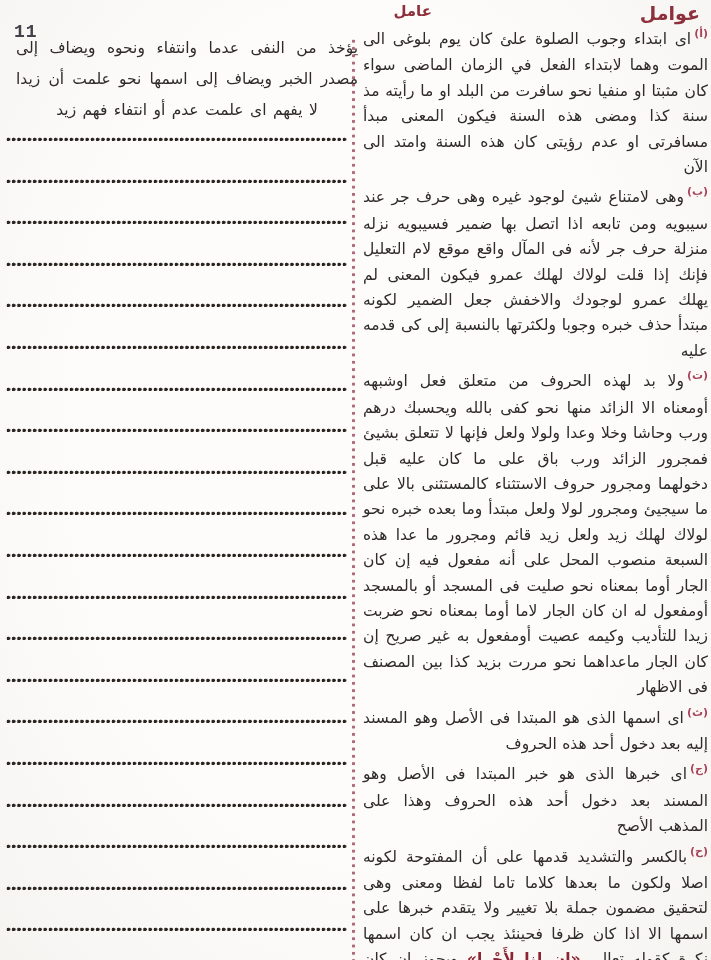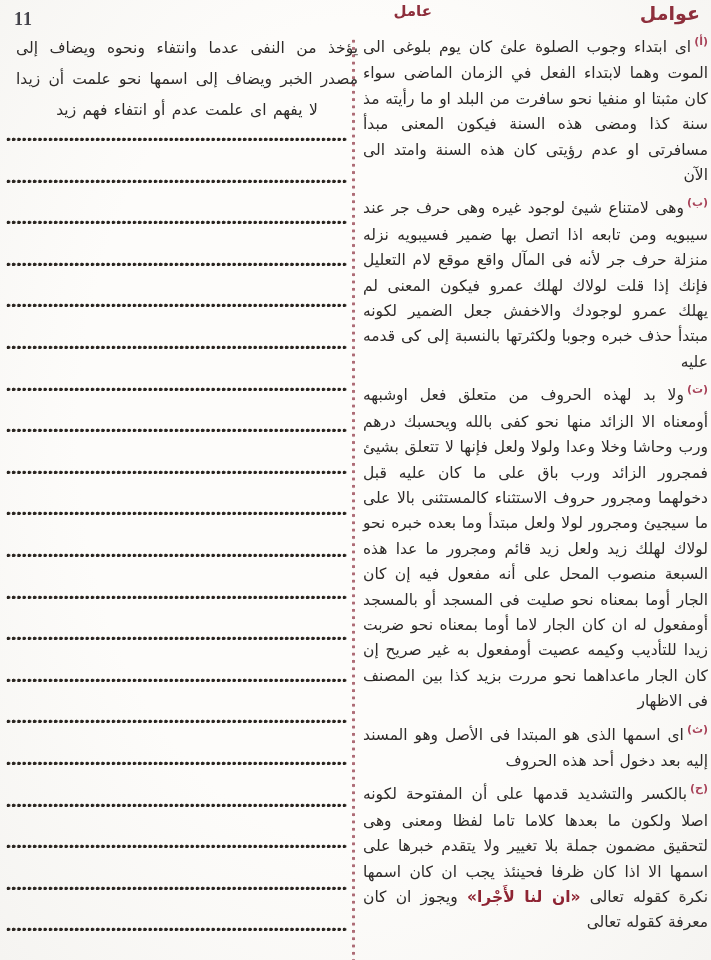--- a/index.html
+++ b/index.html
@@ -3,22 +3,22 @@
 <meta charset="utf-8">
 <style>
   html,body{margin:0;padding:0;}
   body{
     width:711px;height:960px;position:relative;overflow:hidden;
     background:radial-gradient(ellipse at 50% 45%, #fdfcfa 55%, #f5f4f1 100%);
     font-family:"DejaVu Sans", sans-serif;
   }
   
   .page-number{
-    position:absolute;left:14px;top:9px;
-    font-family:Liberation Serif, serif;font-weight:bold;
+    position:absolute;left:14px;top:22px;
+    font-family:Liberation Mono, monospace;font-weight:bold;
     font-size:18px;color:#43424a;letter-spacing:1px;
   }
   .header-center{
     position:absolute;left:356px;top:2px;width:76px;
     color:#8e2f3c;font-weight:bold;font-size:15px;direction:rtl;
   }
   .header-right{
     position:absolute;right:11px;top:2px;
     color:#8e2f3c;font-weight:bold;font-size:19px;direction:rtl;
   }
@@ -36,21 +36,21 @@
   }
   .dotted{position:absolute;left:6px;top:137px;width:341px;}
   .dotline{
     height:5px;margin-bottom:36.6px;
     background-image:radial-gradient(circle at 2.4px 2.4px, #29241f 1.6px, rgba(0,0,0,0) 2.05px);
     background-size:5.25px 5px;background-repeat:repeat-x;
   }
   
   .right-col{position:absolute;left:363px;top:27px;width:345px;direction:rtl;color:#2e2b29;}
   .section{
-    margin:8px 0 5px 0;font-size:15.5px;line-height:25.4px;
+    margin:0 0 5px 0;font-size:15.5px;line-height:25.4px;
     text-align:justify;word-spacing:0.5px;
   }
   .marker{
     color:#a8445a;font-size:11px;font-weight:bold;
     position:relative;top:-7px;margin-left:3px;white-space:nowrap;
   }
   .red-quote{color:#8e2433;font-weight:bold;}
 </style>
 </head>
 <body>
@@ -85,14 +85,15 @@
     <div class="dotline"></div>
     <div class="dotline"></div>
     <div class="dotline"></div>
   </div>
 
 <div class="right-col">
     <p class="section"><span class="marker">(أ)</span><span class="">اى ابتداء وجوب الصلوة علئ كان يوم بلوغى الى الموت وهما لابتداء الفعل في الزمان الماضى سواء كان مثبتا او منفيا نحو سافرت من البلد او ما رأيته مذ سنة كذا ومضى هذه السنة فيكون المعنى مبدأ مسافرتى او عدم رؤيتى كان هذه السنة وامتد الى الآن</span></p>
     <p class="section"><span class="marker">(ب)</span><span class="">وهى لامتناع شيئ لوجود غيره وهى حرف جر عند سيبويه ومن تابعه اذا اتصل بها ضمير فسيبويه نزله منزلة حرف جر لأنه فى المآل واقع موقع لام التعليل فإنك إذا قلت لولاك لهلك عمرو فيكون المعنى لم يهلك عمرو لوجودك والاخفش جعل الضمير لكونه مبتدأ حذف خبره وجوبا ولكثرتها بالنسبة إلى كى قدمه عليه</span></p>
     <p class="section"><span class="marker">(ت)</span><span class="">ولا بد لهذه الحروف من متعلق فعل اوشبهه أومعناه الا الزائد منها نحو كفى بالله ويحسبك درهم ورب وحاشا وخلا وعدا ولولا ولعل فإنها لا تتعلق بشيئ فمجرور الزائد ورب باق على ما كان عليه قبل دخولهما ومجرور حروف الاستثناء كالمستثنى بالا على ما سيجيئ ومجرور لولا ولعل مبتدأ وما بعده خبره نحو لولاك لهلك زيد ولعل زيد قائم ومجرور ما عدا هذه السبعة منصوب المحل على أنه مفعول فيه إن كان الجار أوما بمعناه نحو صليت فى المسجد أو بالمسجد أومفعول له ان كان الجار لاما أوما بمعناه نحو ضربت زيدا للتأديب وكيمه عصيت أومفعول به غير صريح إن كان الجار ماعداهما نحو مررت بزيد كذا بين المصنف فى الاظهار</span></p>
     <p class="section"><span class="marker">(ث)</span><span class="">اى اسمها الذى هو المبتدا فى الأصل وهو المسند إليه بعد دخول أحد هذه الحروف</span></p>
+    <p class="section"><span class="marker">(ج)</span><span class="">اى خبرها الذى هو خبر المبتدا فى الأصل وهو المسند بعد دخول أحد هذه الحروف وهذا على المذهب الأصح</span></p>
     <p class="section"><span class="marker">(ح)</span><span class="">بالكسر والتشديد قدمها على أن المفتوحة لكونه اصلا ولكون ما بعدها كلاما تاما لفظا ومعنى وهى لتحقيق مضمون جملة بلا تغيير ولا يتقدم خبرها على اسمها الا اذا كان ظرفا فحينئذ يجب ان كان اسمها نكرة كقوله تعالى </span><span class="red-quote">«ان لنا لأَجْرا»</span><span class=""> ويجوز ان كان معرفة كقوله تعالى </span></p>
   </div>
 
 </body></html>

